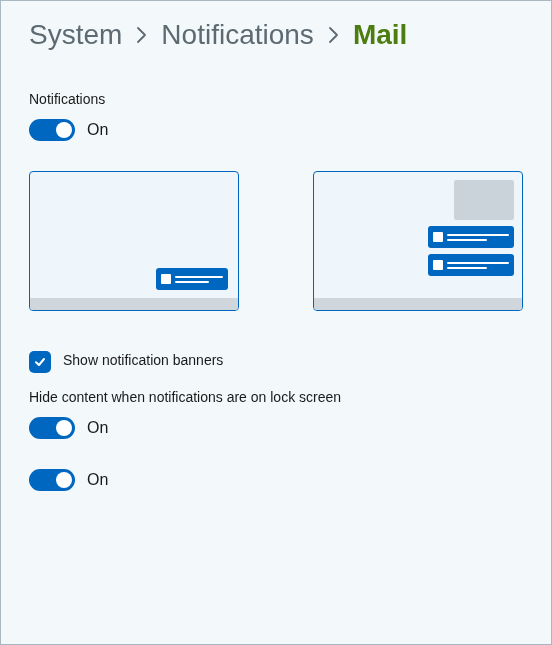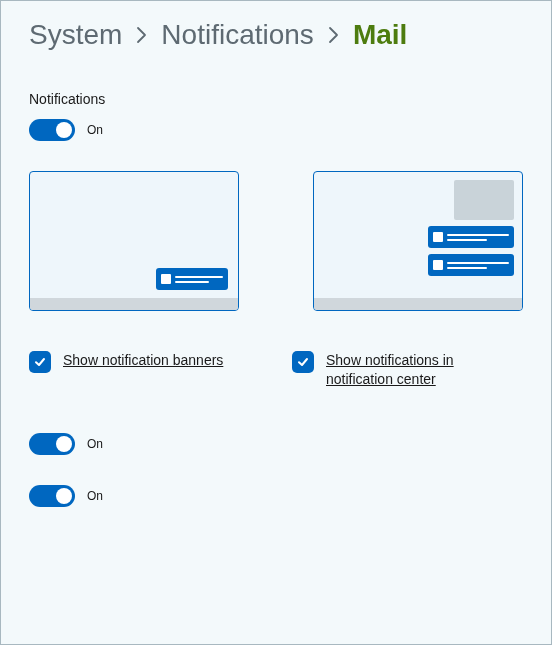--- a/index.html
+++ b/index.html
@@ -45,21 +45,21 @@
     }
     .toggle .knob {
       position: absolute;
       width: 16px;
       height: 16px;
       border-radius: 50%;
       background: #fff;
       top: 3px;
       right: 3px;
     }
-    .toggle-state { font-size: 12px; }
+    .toggle-state { font-size: 16px; }
     .previews {
       display: flex;
       justify-content: space-between;
       gap: 40px;
       margin-top: 20px;
       margin-bottom: 40px;
     }
     .preview-card {
       width: 210px;
       height: 140px;
@@ -120,22 +120,21 @@
       padding: 0 5px;
       gap: 4px;
     }
     .ac-notif .sq { width: 10px; height: 10px; background: #fff; border-radius: 1px; flex-shrink: 0; }
     .ac-notif .lines { flex: 1; display: flex; flex-direction: column; gap: 3px; }
     .ac-notif .lines .ln { height: 2px; background: #fff; border-radius: 1px; }
     .ac-notif .lines .ln.short { width: 65%; }
     .checks {
       display: flex;
       gap: 32px;
-      margin-bottom: 44px;
-      text-decoration: underline;
+      margin-bottom: 16px;
     }
     .check-row {
       display: flex;
       align-items: flex-start;
       gap: 12px;
       flex: 1;
     }
     .checkbox {
       width: 22px;
       height: 22px;
@@ -215,39 +214,32 @@
 
 <div class="checks">
   <div class="check-row">
     <div class="checkbox">
       <svg width="14" height="14" viewBox="0 0 14 14">
           <path d="M3 7.2 L6 10 L11 4" stroke="#fff" stroke-width="2" fill="none" stroke-linecap="round" stroke-linejoin="round"></path>
         </svg>
     </div>
     <span class="check-label">Show notification banners</span>
   </div>
-  <div class="check-row">
-    <div class="checkbox">
-      <svg width="14" height="14" viewBox="0 0 14 14">
-          <path d="M3 7.2 L6 10 L11 4" stroke="#fff" stroke-width="2" fill="none" stroke-linecap="round" stroke-linejoin="round"></path>
-        </svg>
-    </div>
-    <span class="check-label">Show notifications in notification center</span>
+</div>
+
+<div class="setting-block">
+  <span class="section-label">Hide content when notifications are on lock screen</span>
+  <div class="toggle-row">
+    <div class="toggle">
+        <div class="knob"></div>
+      </div>
+    <span class="toggle-state">On</span>
   </div>
 </div>
 
 <div class="setting-block">
   <div class="toggle-row">
     <div class="toggle">
         <div class="knob"></div>
       </div>
     <span class="toggle-state">On</span>
   </div>
 </div>
 
-<div class="setting-block">
-  <div class="toggle-row">
-    <div class="toggle">
-        <div class="knob"></div>
-      </div>
-    <span class="toggle-state">On</span>
-  </div>
-</div>
-
 </body></html>

